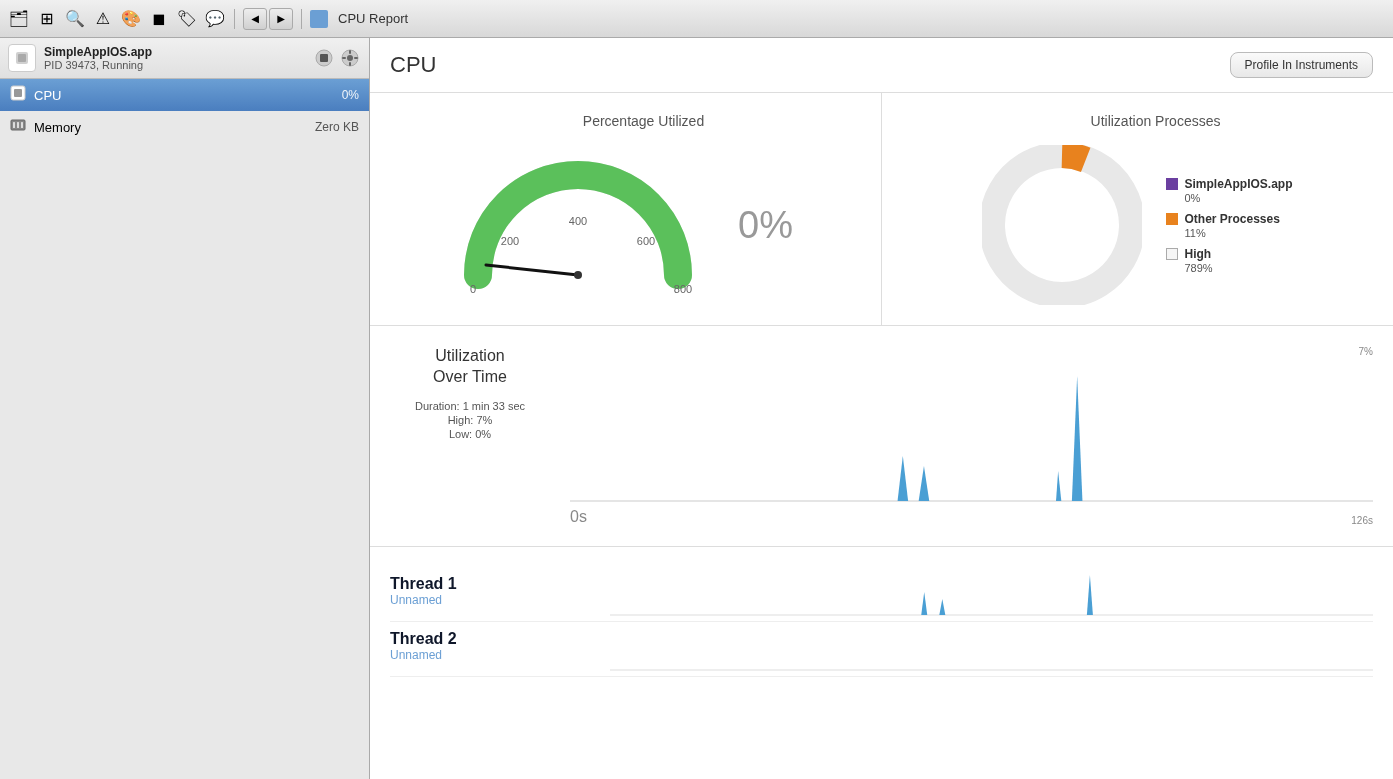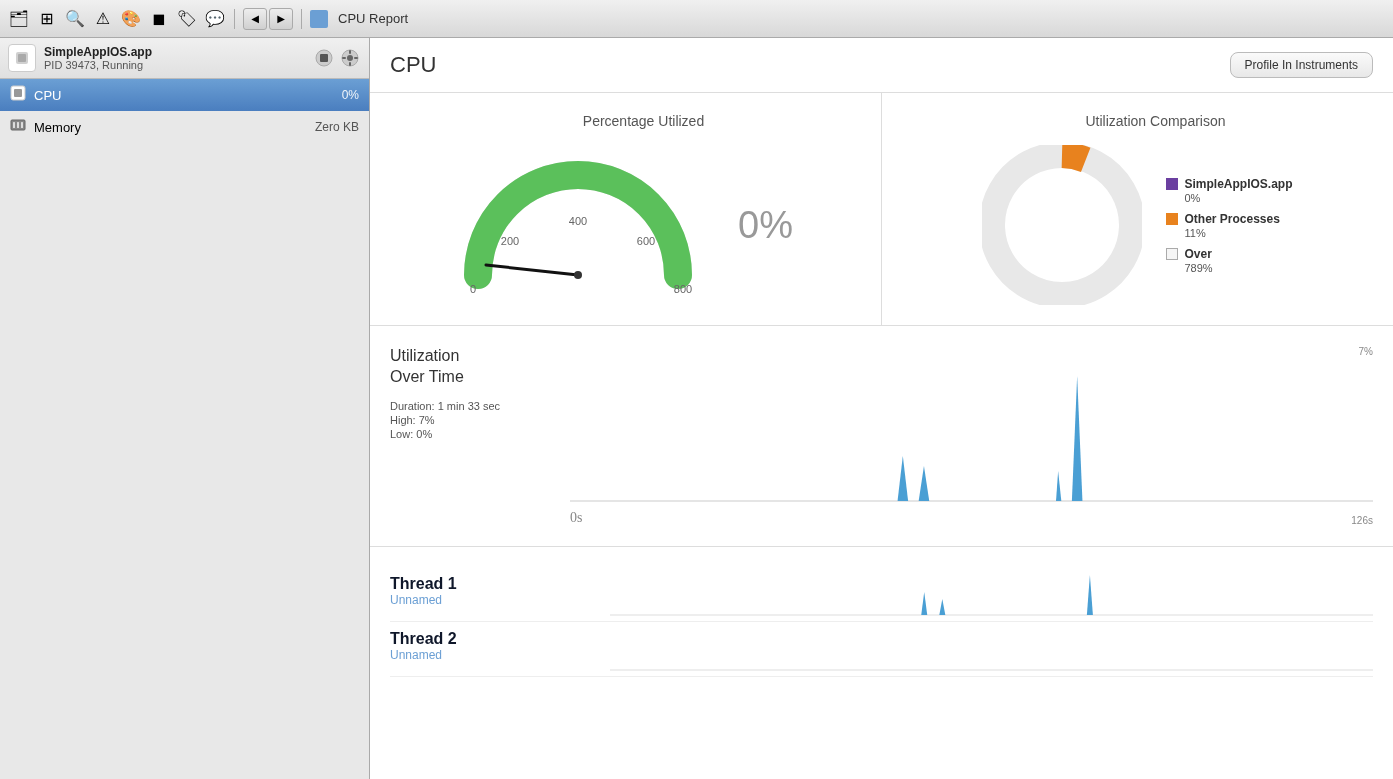--- a/index.html
+++ b/index.html
@@ -53,26 +53,26 @@
     .donut-section { flex: 1; padding: 20px; display: flex; flex-direction: column; align-items: center; }
     .donut-container { display: flex; align-items: center; gap: 24px; }
     .legend { display: flex; flex-direction: column; gap: 8px; }
     .legend-item { display: flex; flex-direction: column; gap: 1px; }
     .legend-row { display: flex; align-items: center; gap: 6px; font-size: 12px; font-weight: 600; color: #333; }
     .legend-swatch { width: 12px; height: 12px; border: 1px solid #ccc; }
     .legend-value { font-size: 11px; color: #555; margin-left: 18px; }
 
     
     .util-section { border-bottom: 1px solid #ddd; padding: 20px; display: flex; gap: 20px; }
-    .util-info { width: 160px; flex-shrink: 0; }
+    .util-info { width: 160px; flex-shrink: 0; text-align: center; }
     .util-title { font-size: 16px; font-weight: 400; color: #333; line-height: 1.3; margin-bottom: 12px; }
     .util-stat { font-size: 11px; color: #555; margin-bottom: 2px; }
     .util-chart { flex: 1; position: relative; height: 180px; }
     .chart-ymax { position: absolute; top: 0; right: 0; font-size: 10px; color: #888; }
-    .chart-xmin { position: absolute; bottom: 0; left: 0; font-size: 14px; color: #888; font-family: Liberation Serif, serif; }
+    .chart-xmin { position: absolute; bottom: 0; left: 0; font-size: 16px; color: #888; }
     .chart-xmax { position: absolute; bottom: 0; right: 0; font-size: 10px; color: #888; }
 
     
     .threads-section { padding: 20px; }
     .threads-title { font-size: 18px; font-weight: 400; color: #333; margin-bottom: 14px; }
     .thread-row { display: flex; border-bottom: 1px solid #eee; min-height: 50px; }
     .thread-info { width: 220px; flex-shrink: 0; padding: 8px 0; }
     .thread-name { font-size: 16px; font-weight: 600; color: #0f172a; }
     .thread-unnamed { font-size: 12px; color: #6b9fd4; }
     .thread-chart { flex: 1; position: relative; background: white; }
@@ -189,21 +189,21 @@
               <text x="120" y="80" font-size="11" fill="#666" text-anchor="middle">400</text>
               <text x="188" y="100" font-size="11" fill="#666" text-anchor="middle">600</text>
               <text x="225" y="148" font-size="11" fill="#666" text-anchor="middle">800</text>
             </svg>
           </div>
           <div style="font-size:38px;color:#999;font-weight:300;">0%</div>
         </div>
       </div>
 
       <div class="donut-section">
-        <div class="section-label">Utilization Comparison</div>
+        <div class="section-label">Utilization Processes</div>
         <div class="donut-container">
 
           <svg width="160" height="160" viewBox="0 0 160 160">
 
             <path d="M 80 10 A 70 70 0 1 1 79.99 10" fill="none" stroke="#e8e8e8" stroke-width="26"></path>
 
             <path d="M 80 10 A 70 70 0 0 1 103.7 14.8" fill="none" stroke="#e8821e" stroke-width="26"></path>
 
           </svg>
 
@@ -218,21 +218,21 @@
             <div class="legend-item">
               <div class="legend-row">
                 <div class="legend-swatch" style="background:#e8821e;border-color:#e8821e;"></div>
                 <span>Other Processes</span>
               </div>
               <div class="legend-value">11%</div>
             </div>
             <div class="legend-item">
               <div class="legend-row">
                 <div class="legend-swatch" style="background:#f5f5f5;border-color:#aaa;"></div>
-                <span>Over</span>
+                <span>High</span>
               </div>
               <div class="legend-value">789%</div>
             </div>
           </div>
         </div>
       </div>
     </div>
 
     <div class="util-section">
       <div class="util-info">

